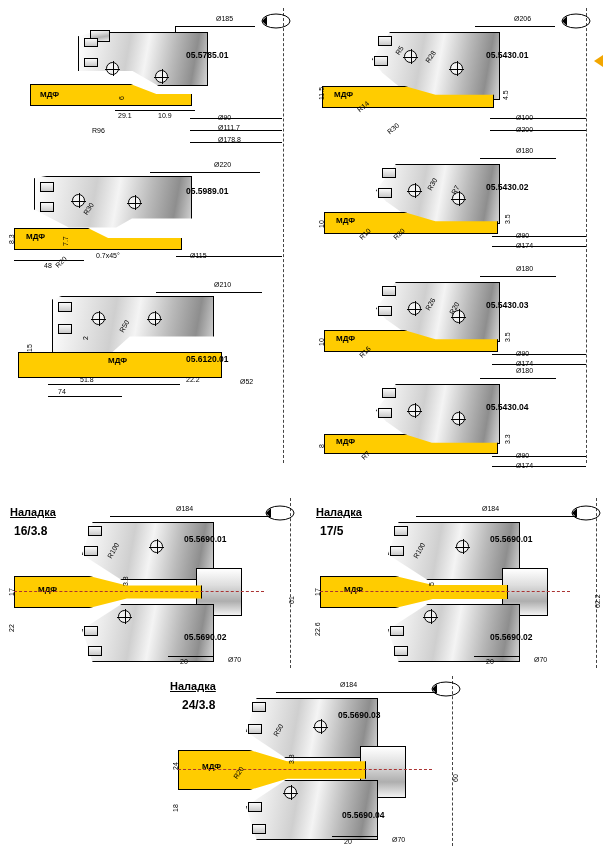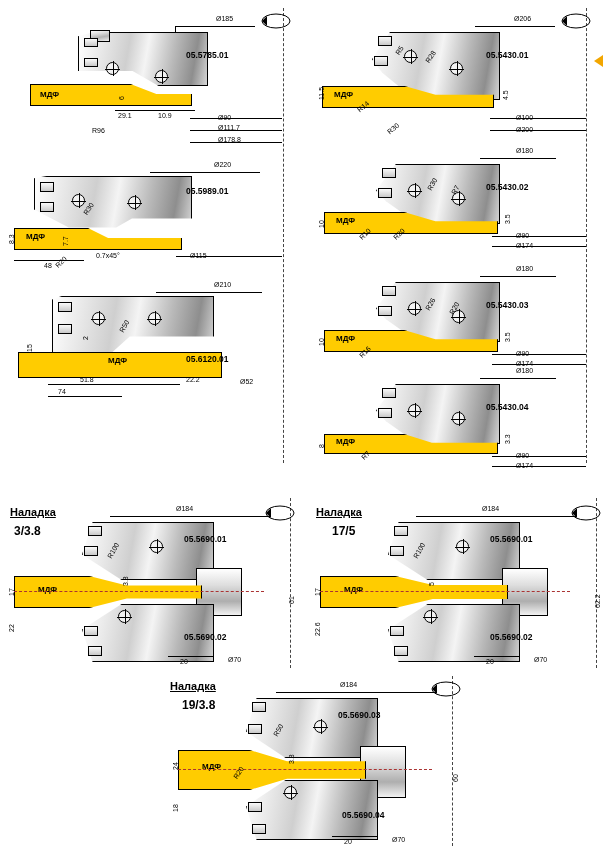--- a/index.html
+++ b/index.html
@@ -292,21 +292,21 @@
     <div class="dim abs" style="left:216px;top:92px;">Ø90</div>
     <div class="dim abs" style="left:216px;top:102px;">Ø174</div>
     <div class="hline" style="left:192px;top:96px;width:94px;"></div>
     <div class="hline" style="left:192px;top:106px;width:94px;"></div>
 
     <div class="code abs" style="left:186px;top:42px;">05.5430.04</div>
   </div>
 
   <div class="abs" style="left:0;top:498px;width:295px;height:176px;">
     <div class="title-nal abs" style="left:10px;top:8px;">Наладка</div>
-    <div class="title-num abs" style="left:14px;top:26px;">3/3.8</div>
+    <div class="title-num abs" style="left:14px;top:26px;">16/3.8</div>
 
     <svg class="rot" style="left:262px;top:4px;" width="36" height="22" viewBox="0 0 36 22">
       <ellipse cx="18" cy="11" rx="14" ry="7" fill="none" stroke="#000" stroke-width="1"></ellipse>
       <path d="M4 11 L9 6 L9 16 Z" fill="#000"></path>
     </svg>
 
     <div class="hline" style="left:110px;top:18px;width:160px;"></div>
     <div class="dim abs" style="left:176px;top:7px;">Ø184</div>
 
     <div class="body" style="left:82px;top:24px;width:130px;height:56px;clip-path:polygon(8% 0%,100% 0%,100% 100%,30% 100%,0% 56%);"></div>
@@ -334,21 +334,21 @@
     <div class="dimv abs" style="left:8px;top:134px;transform:rotate(-90deg);">22</div>
     <div class="dimv abs" style="left:288px;top:106px;transform:rotate(-90deg);">61</div>
 
     <div class="hline" style="left:168px;top:158px;width:46px;"></div>
     <div class="dim abs" style="left:180px;top:160px;">20</div>
     <div class="dim abs" style="left:228px;top:158px;">Ø70</div>
   </div>
 
   <div class="abs" style="left:306px;top:498px;width:295px;height:176px;">
     <div class="title-nal abs" style="left:10px;top:8px;">Наладка</div>
-    <div class="title-num abs" style="left:26px;top:26px;">17/5</div>
+    <div class="title-num abs" style="left:14px;top:26px;">17/5</div>
 
     <svg class="rot" style="left:262px;top:4px;" width="36" height="22" viewBox="0 0 36 22">
       <ellipse cx="18" cy="11" rx="14" ry="7" fill="none" stroke="#000" stroke-width="1"></ellipse>
       <path d="M4 11 L9 6 L9 16 Z" fill="#000"></path>
     </svg>
 
     <div class="hline" style="left:110px;top:18px;width:160px;"></div>
     <div class="dim abs" style="left:176px;top:7px;">Ø184</div>
 
     <div class="body" style="left:82px;top:24px;width:130px;height:56px;clip-path:polygon(8% 0%,100% 0%,100% 100%,30% 100%,0% 56%);"></div>
@@ -376,21 +376,21 @@
     <div class="dimv abs" style="left:8px;top:138px;transform:rotate(-90deg);">22.6</div>
     <div class="dimv abs" style="left:288px;top:110px;transform:rotate(-90deg);">62.2</div>
 
     <div class="hline" style="left:168px;top:158px;width:46px;"></div>
     <div class="dim abs" style="left:180px;top:160px;">20</div>
     <div class="dim abs" style="left:228px;top:158px;">Ø70</div>
   </div>
 
   <div class="abs" style="left:160px;top:676px;width:300px;height:180px;">
     <div class="title-nal abs" style="left:10px;top:4px;">Наладка</div>
-    <div class="title-num abs" style="left:22px;top:22px;">19/3.8</div>
+    <div class="title-num abs" style="left:22px;top:22px;">24/3.8</div>
 
     <svg class="rot" style="left:268px;top:2px;" width="36" height="22" viewBox="0 0 36 22">
       <ellipse cx="18" cy="11" rx="14" ry="7" fill="none" stroke="#000" stroke-width="1"></ellipse>
       <path d="M4 11 L9 6 L9 16 Z" fill="#000"></path>
     </svg>
 
     <div class="hline" style="left:116px;top:16px;width:160px;"></div>
     <div class="dim abs" style="left:180px;top:5px;">Ø184</div>
 
     <div class="body" style="left:86px;top:22px;width:130px;height:58px;clip-path:polygon(8% 0%,100% 0%,100% 100%,30% 100%,0% 56%);"></div>

